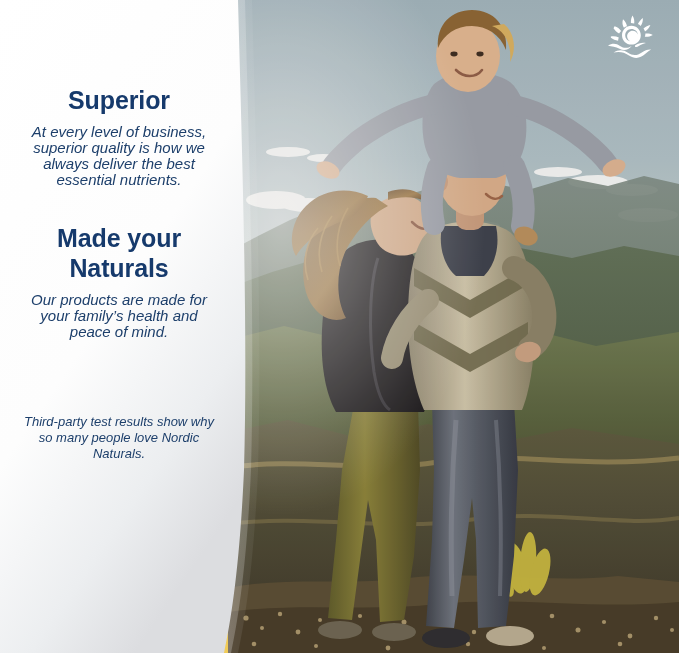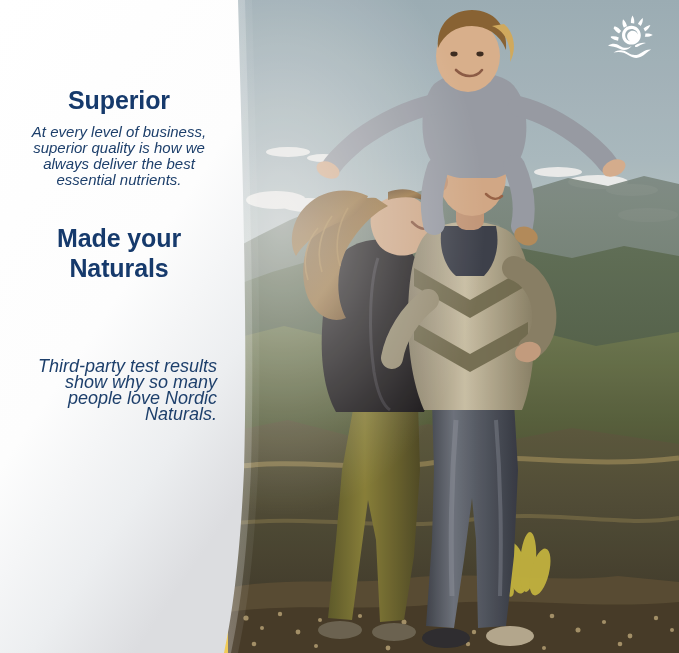--- a/index.html
+++ b/index.html
@@ -84,21 +84,21 @@
   .block-body {
     color: #1d3f6b;
     font-size: 15px;
     line-height: 16px;
     margin: 8px;
     padding: 0;
     font-style: italic;
   }
   .block-2 { margin-top: 34px; }
   .block-3 { margin-top: 32px; }
-  .block-3 .block-body { font-size: 18px; text-align: right; }
+  .block-3 .block-body { font-size: 13px; }
 </style>
 </head>
 <body>
 
 <div class="canvas">
 
   <div class="photo">
     <svg viewBox="0 0 451 653" preserveAspectRatio="xMidYMid slice" aria-hidden="true">
       <defs>
         <linearGradient id="skyGrad" x1="0" y1="0" x2="0" y2="1">
@@ -403,20 +403,21 @@
         <span>Superior</span><br>
       </h2>
       <p class="block-body">At every level of business, superior quality is how we always deliver the best essential nutrients.</p>
     </div>
 
     <div class="block block-2">
       <h2 class="block-heading">
         <span>Made your</span><br>
         <span>Naturals</span>
       </h2>
+      <p class="block-body">Our products are made for your family’s health and peace of mind.</p>
     </div>
 
     <div class="block block-3">
       <h2 class="block-heading">
         <br>
       </h2>
       <p class="block-body">Third-party test results show why so many people love Nordic Naturals.</p>
     </div>
 
   </div>

